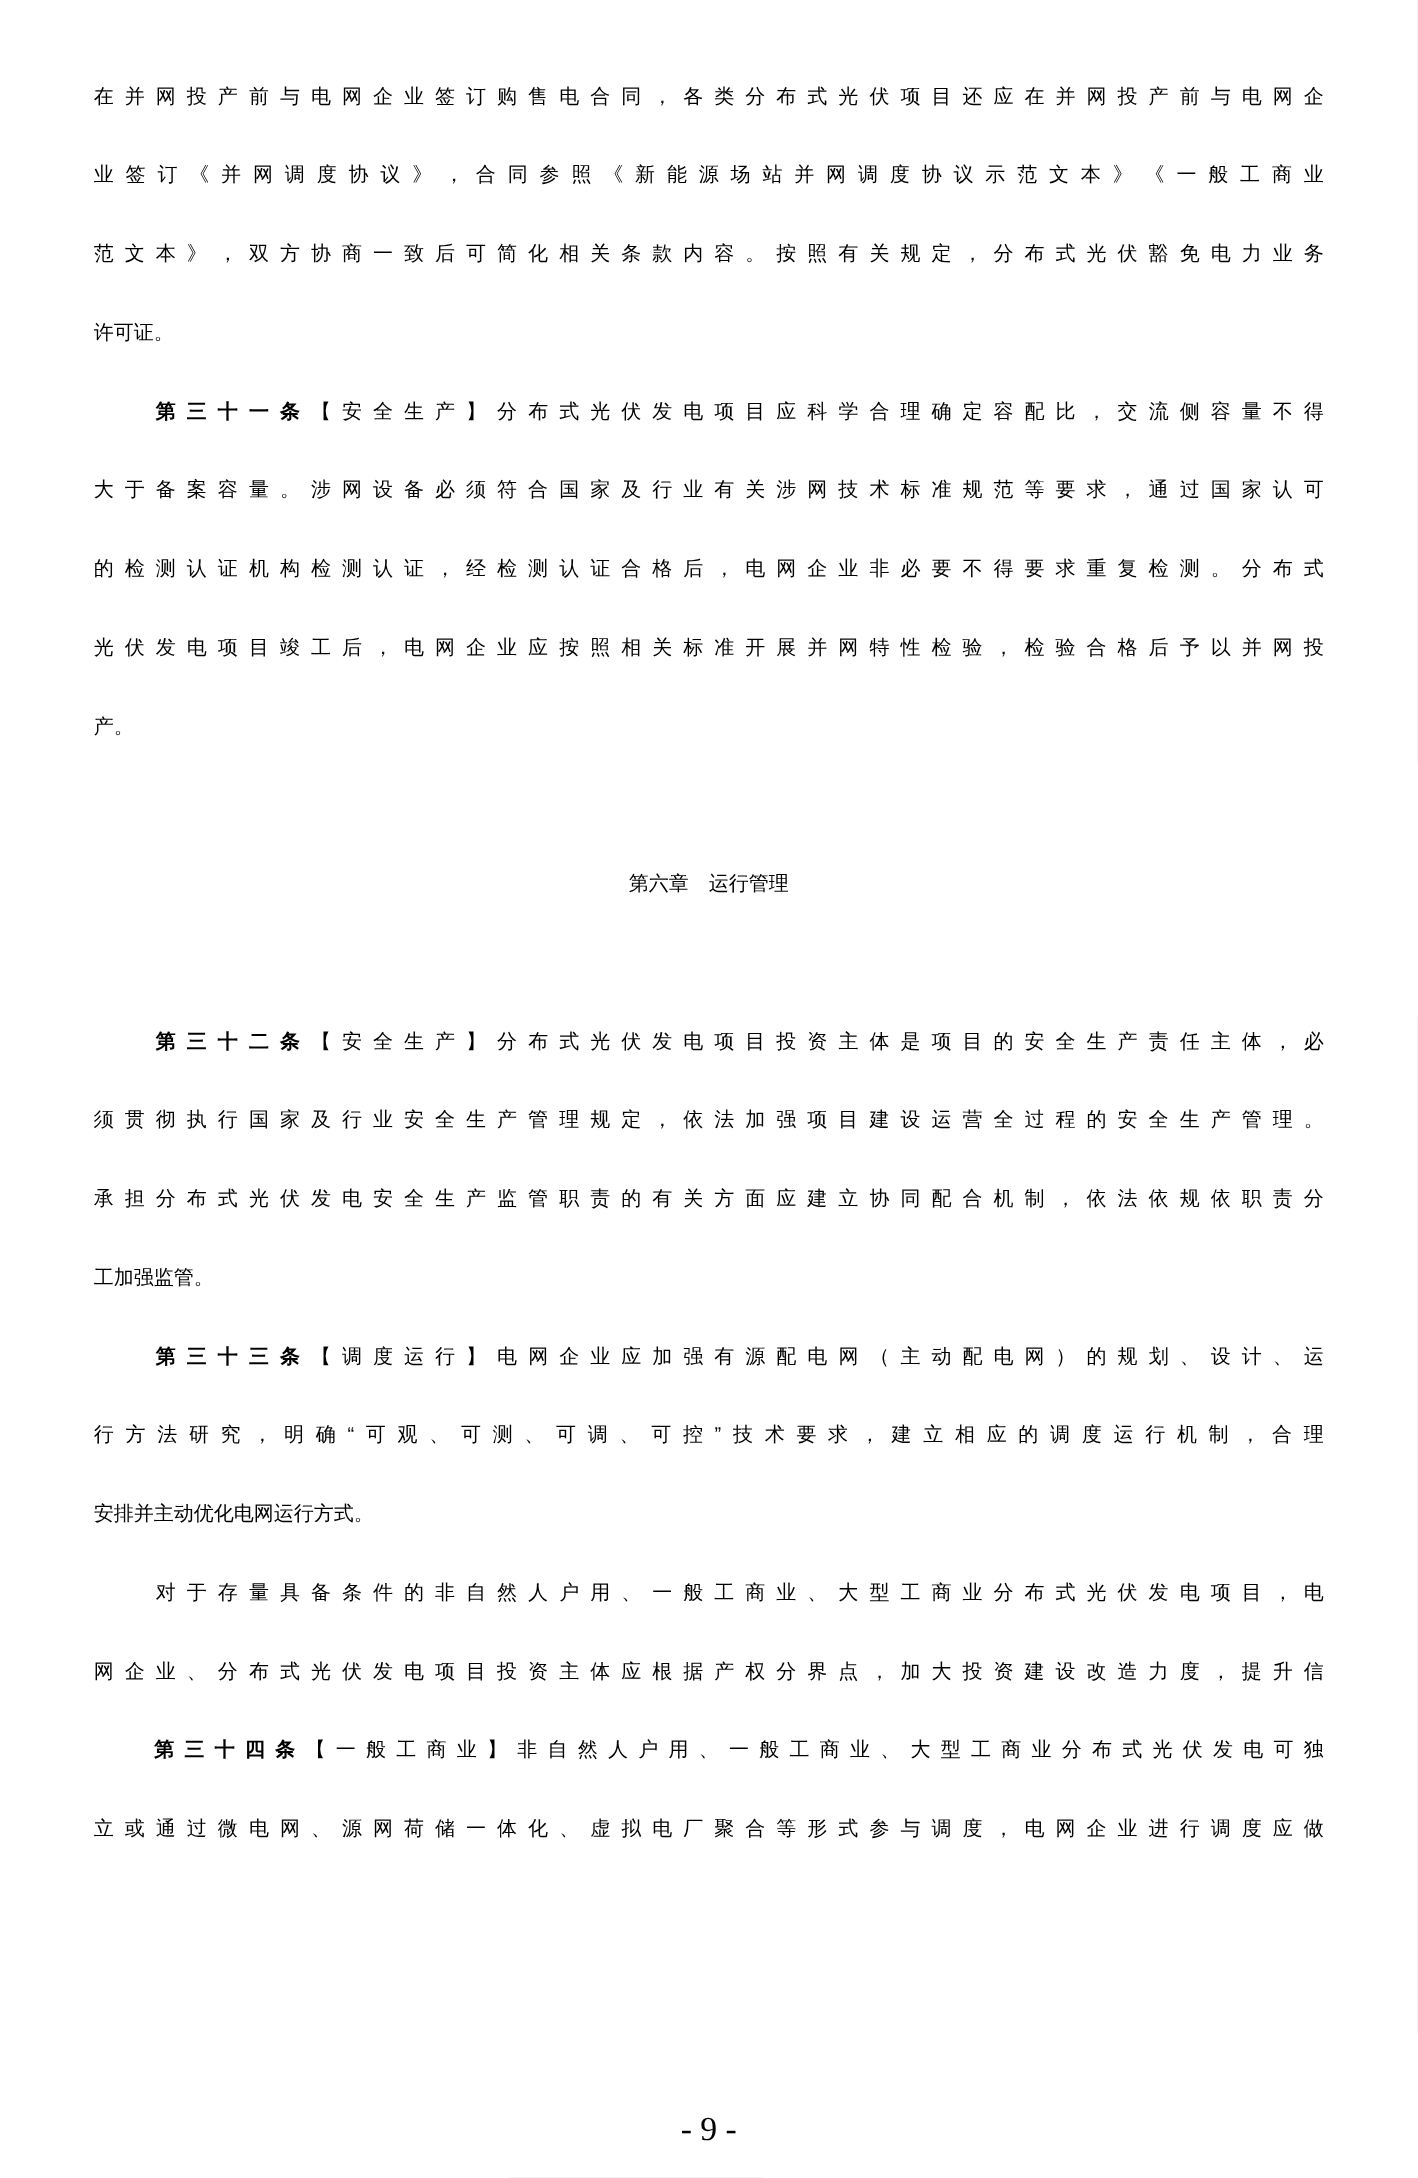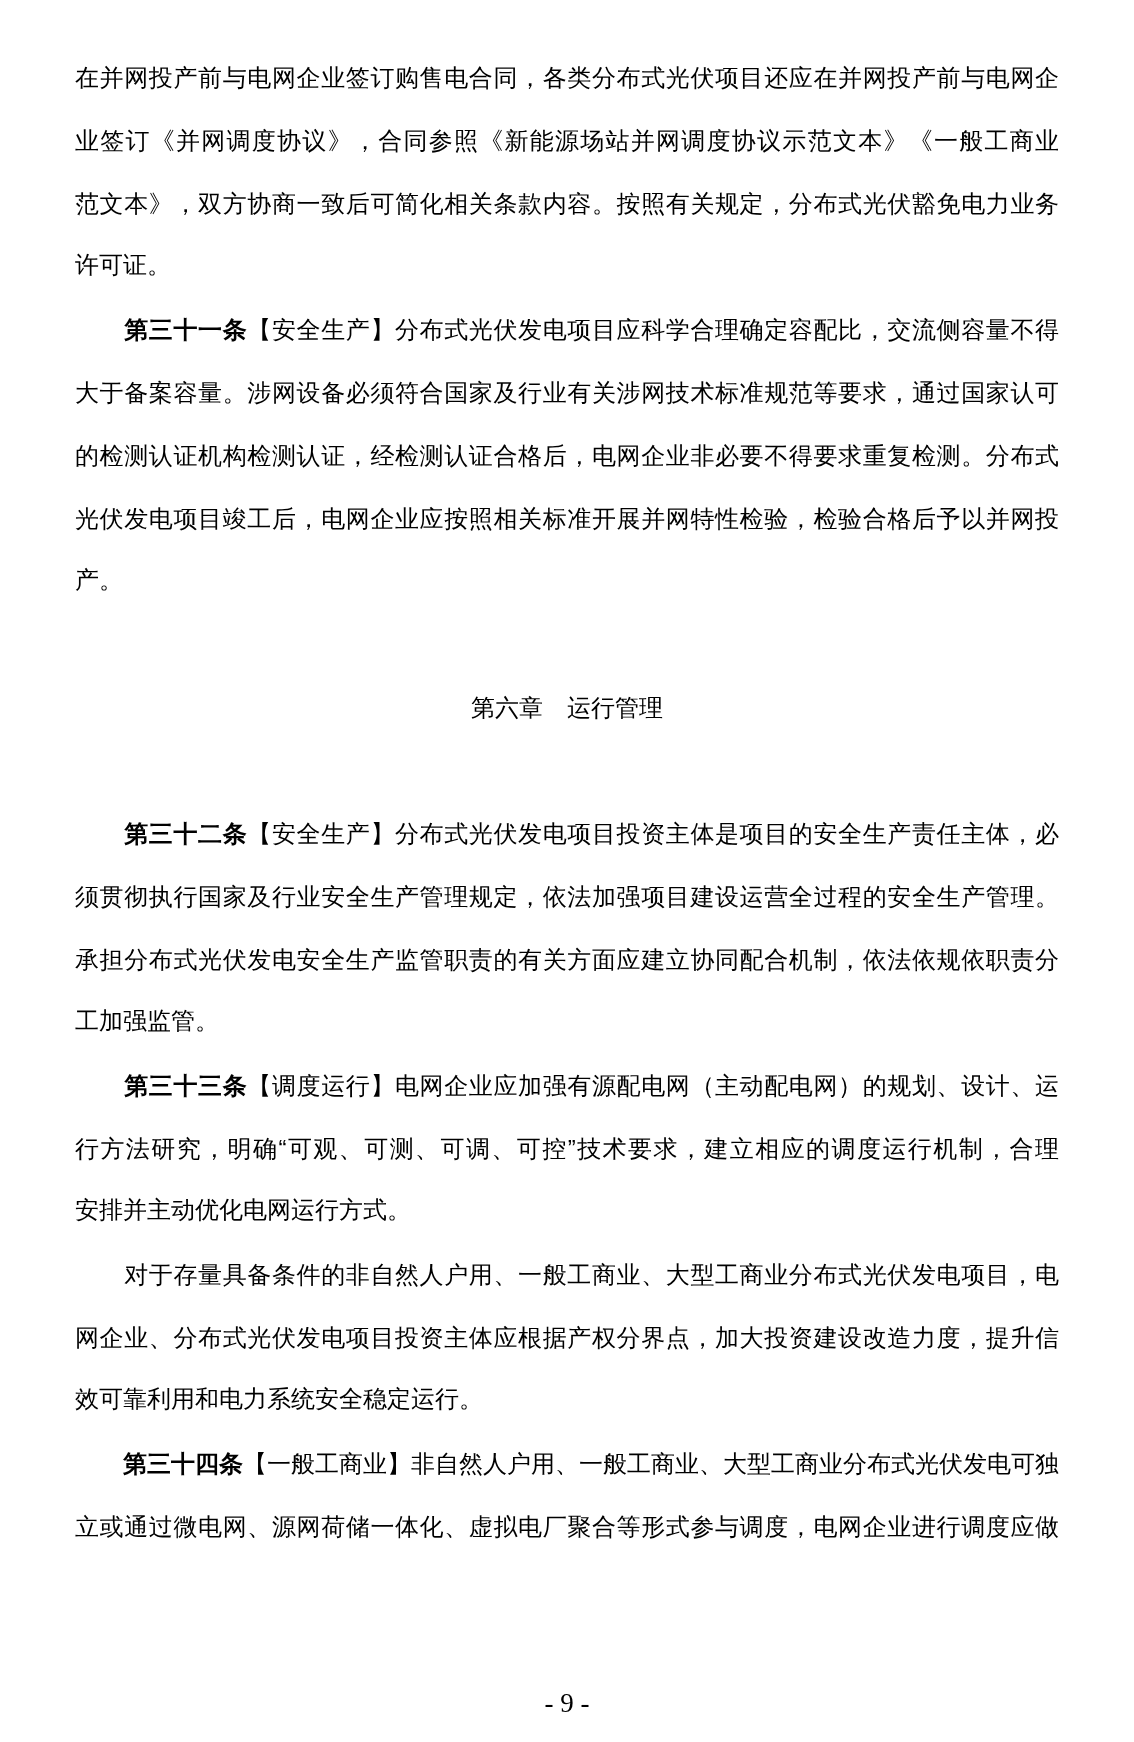--- a/index.html
+++ b/index.html
@@ -13,32 +13,31 @@
   }
   .doc {
     position: absolute;
     left: 75px;
     top: 46px;
     width: 984px;
   }
   .line {
     height: 63px;
     line-height: 63px;
-    font-size: 24px;
+    font-size: 16px;
     color: #000000;
     font-family: "Liberation Sans", sans-serif;
     text-align: justify;
     text-align-last: justify;
     overflow: hidden;
     white-space: nowrap;
   }
   .line.end {
     text-align: left;
     text-align-last: left;
-    font-family: Liberation Mono, monospace;
   }
   .line.center {
     text-align-last: center;
   }
   .line.blank { }
   .line .seg-bold {
     font-weight: 900;
   }
   .pagenum {
     position: absolute;
@@ -71,18 +70,17 @@
       <div class="line blank"></div>
       <div class="line fill"><span>　　</span><span class="seg-bold">第三十二条</span><span>【安全生产】分布式光伏发电项目投资主体是项目的安全生产责任主体，必</span></div>
       <div class="line fill"><span>须贯彻执行国家及行业安全生产管理规定，依法加强项目建设运营全过程的安全生产管理。</span></div>
       <div class="line fill"><span>承担分布式光伏发电安全生产监管职责的有关方面应建立协同配合机制，依法依规依职责分</span></div>
       <div class="line end"><span>工加强监管。</span></div>
       <div class="line fill"><span>　　</span><span class="seg-bold">第三十三条</span><span>【调度运行】电网企业应加强有源配电网（主动配电网）的规划、设计、运</span></div>
       <div class="line fill"><span>行方法研究，明确“可观、可测、可调、可控”技术要求，建立相应的调度运行机制，合理</span></div>
       <div class="line end"><span>安排并主动优化电网运行方式。</span></div>
       <div class="line fill"><span>　　对于存量具备条件的非自然人户用、一般工商业、大型工商业分布式光伏发电项目，电</span></div>
       <div class="line fill"><span>网企业、分布式光伏发电项目投资主体应根据产权分界点，加大投资建设改造力度，提升信</span></div>
-      <div class="line end"><span>效可靠利用和电力系统安全稳定运行。</span></div>
       <div class="line fill"><span>　　</span><span class="seg-bold">第三十四条</span><span>【一般工商业】非自然人户用、一般工商业、大型工商业分布式光伏发电可独</span></div>
       <div class="line fill"><span>立或通过微电网、源网荷储一体化、虚拟电厂聚合等形式参与调度，电网企业进行调度应做</span></div>
     </div>
   <div class="pagenum">- 9 -</div>
 </div>
 
 </body></html>

